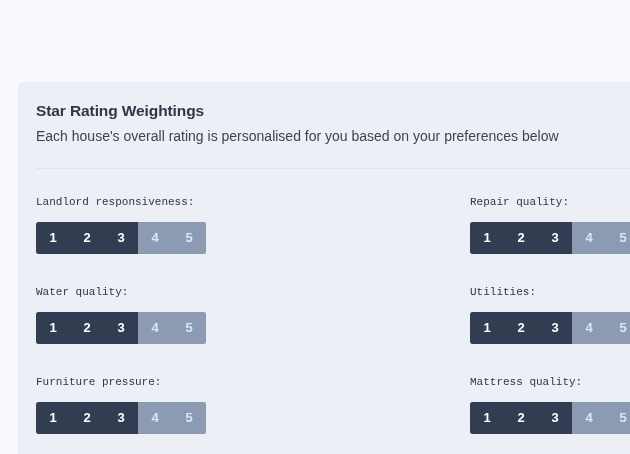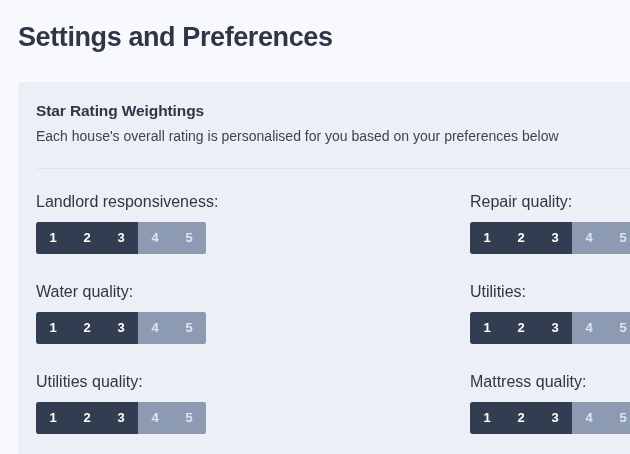--- a/index.html
+++ b/index.html
@@ -95,25 +95,26 @@
   }
 
   .rating-item {
     position: absolute;
     top: 0;
   }
   .rating-item.col-left  { left: 0px; }
   .rating-item.col-right { left: 434px; }
 
   .rating-label {
-    font-size: 16px;
+    font-size: 11px;
     color: #2e3648;
     line-height: 20px;
     white-space: nowrap;
     margin-bottom: 10px;
+    font-family: Liberation Mono, monospace;
   }
 
   
   .segmented {
     display: flex;
     width: 170px;
     height: 32px;
     border-radius: 3px;
     overflow: hidden;
     background: #8d9bb2;
@@ -141,21 +142,20 @@
   .segment.off {
     background: #8d9bb2;
     color: #dfe4ee;
   }
 </style>
 </head>
 <body>
 
 <div id="page">
 
-  <div class="page-title">Settings and Preferences</div>
 
   <div class="card">
 
     <div class="card-header">
       <div class="card-title">Star Rating Weightings</div>
       <div class="card-subtitle">Each house's overall rating is personalised for you based on your preferences below</div>
     </div>
 
     <div class="card-divider"></div>
 
@@ -199,21 +199,21 @@
               <div class="segment on">1</div>
               <div class="segment on">2</div>
               <div class="segment on">3</div>
               <div class="segment off">4</div>
               <div class="segment off">5</div>
             </div>
           </div>
         </div>
         <div class="rating-row">
           <div class="rating-item col-left">
-            <div class="rating-label">Utilities quality:</div>
+            <div class="rating-label">Furniture pressure:</div>
             <div class="segmented">
               <div class="segment on">1</div>
               <div class="segment on">2</div>
               <div class="segment on">3</div>
               <div class="segment off">4</div>
               <div class="segment off">5</div>
             </div>
           </div>
           <div class="rating-item col-right">
             <div class="rating-label">Mattress quality:</div>

